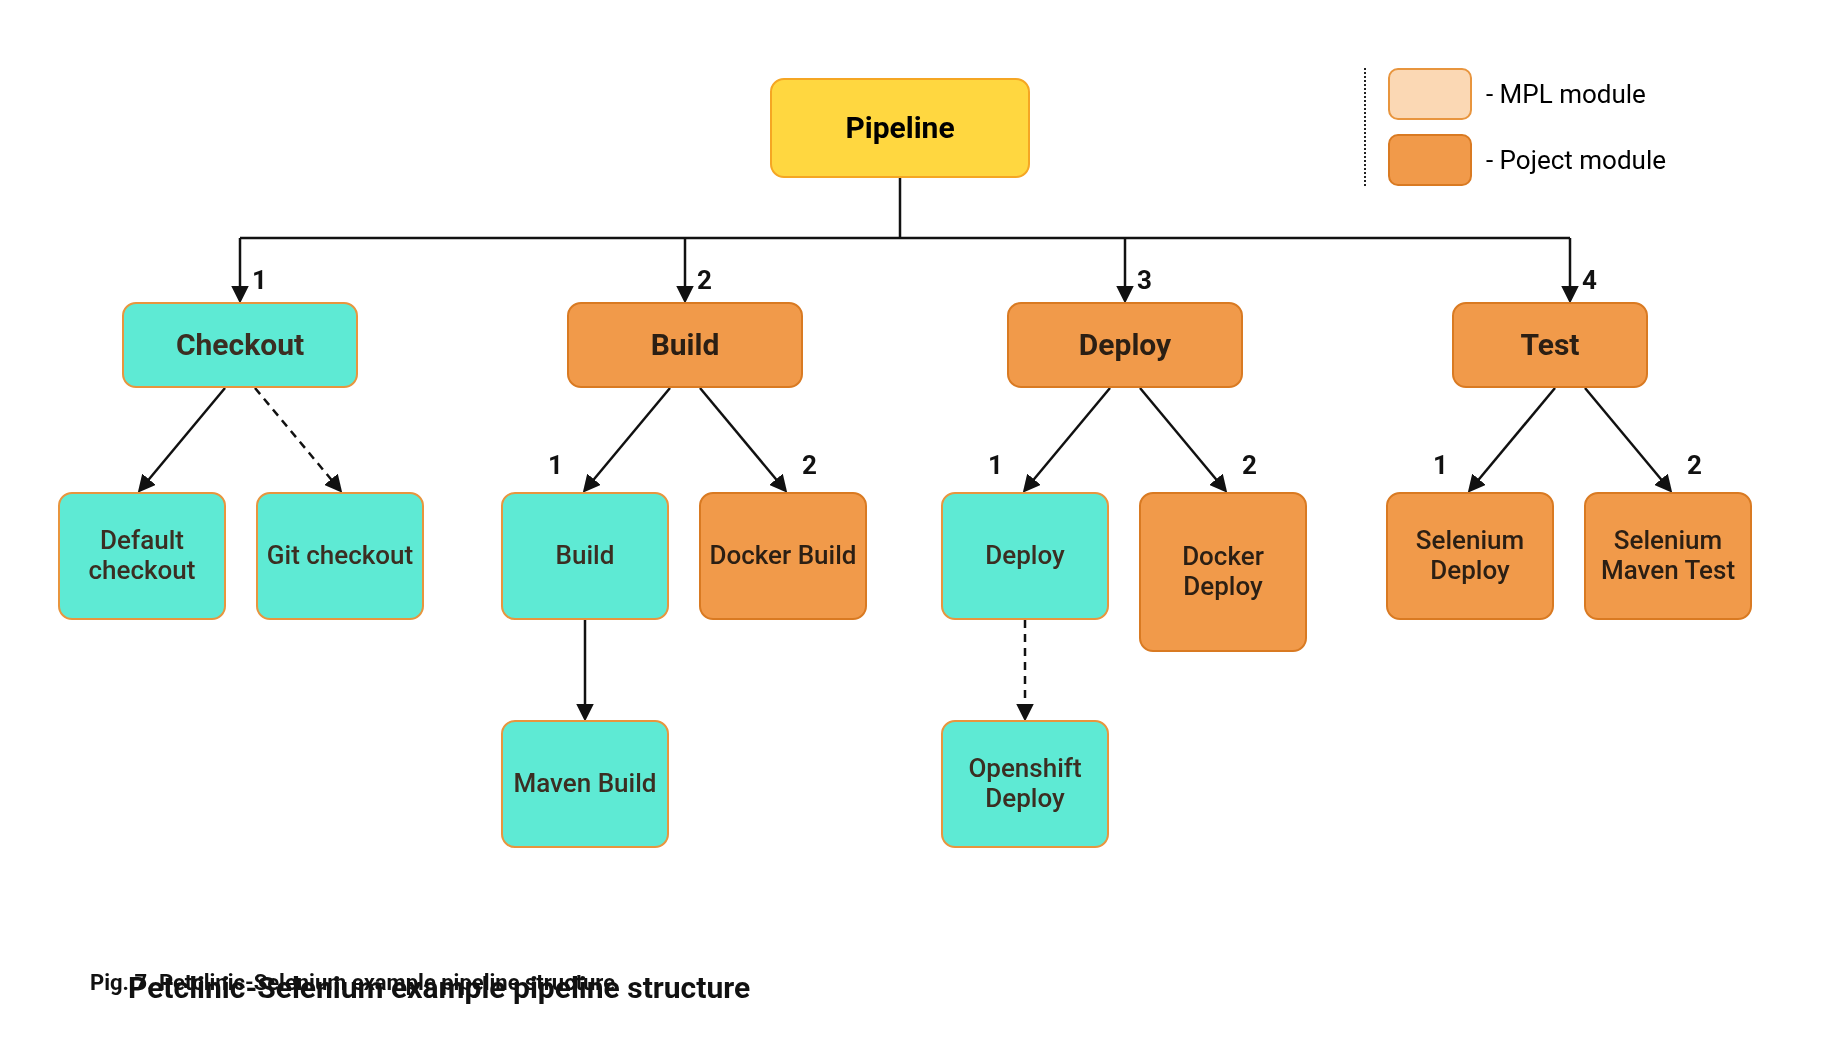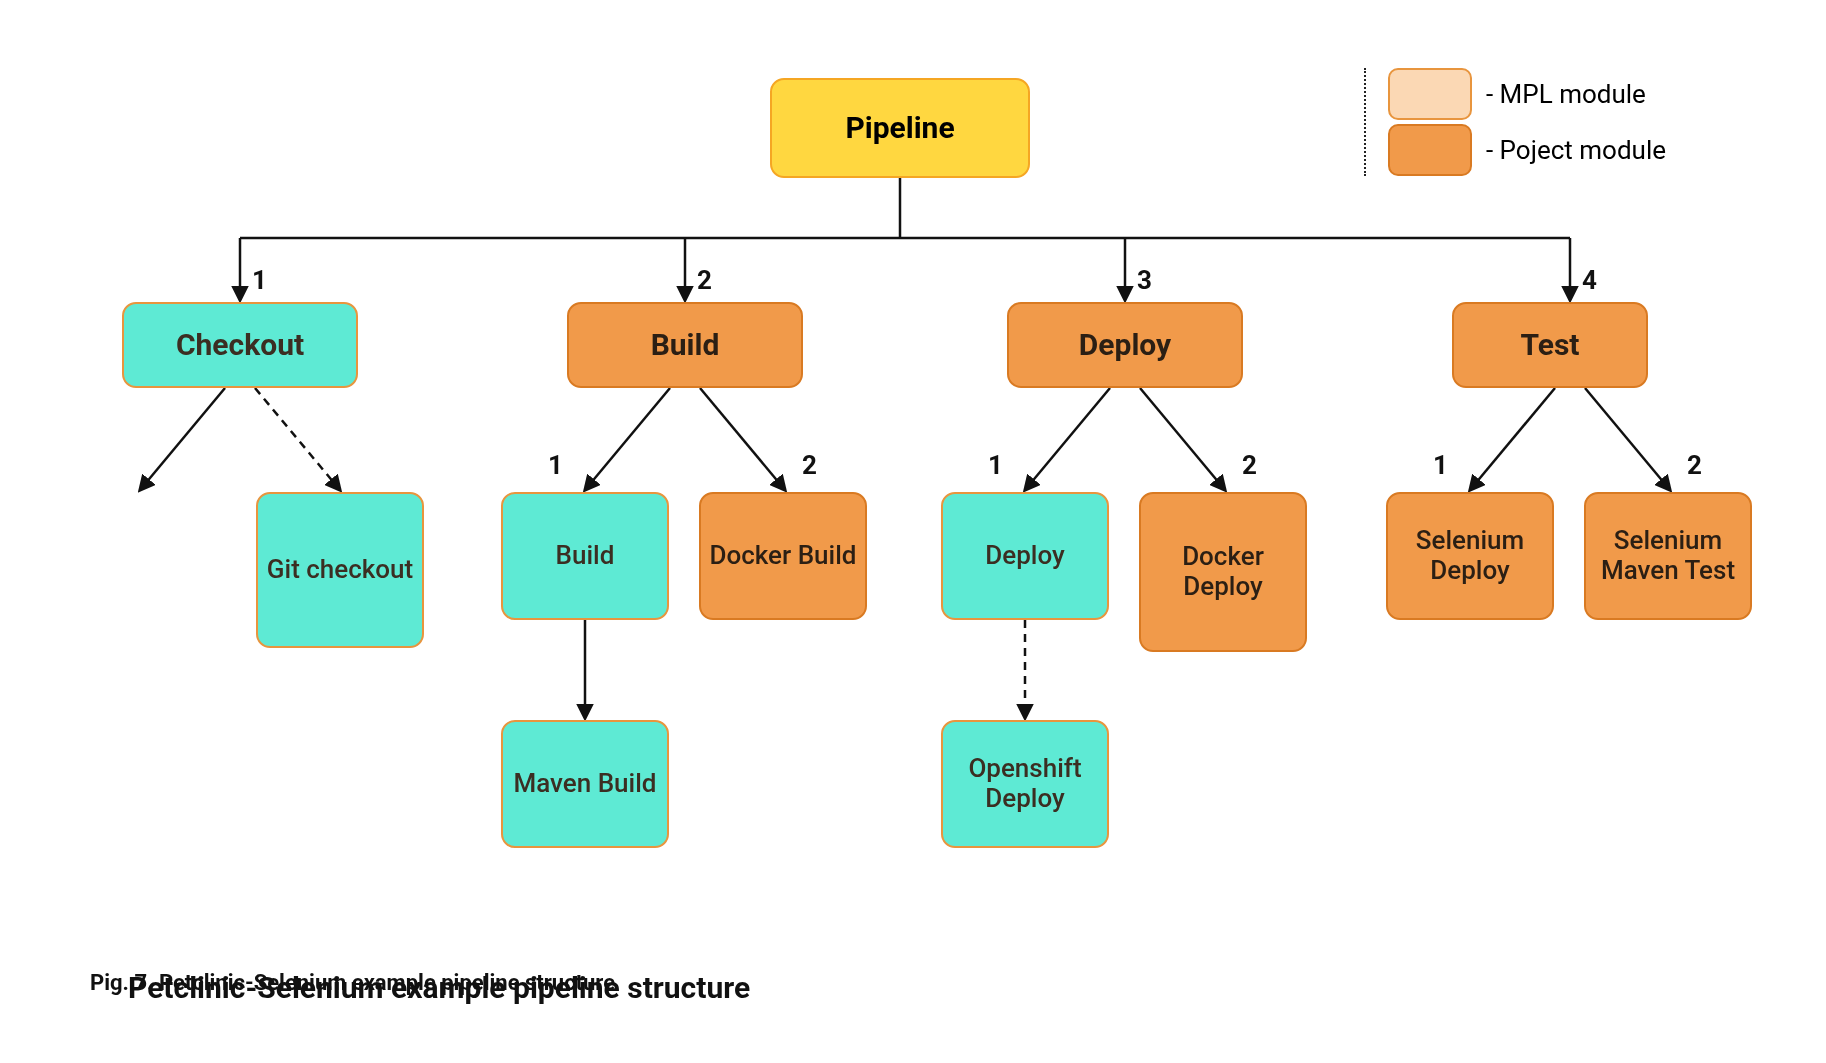--- a/index.html
+++ b/index.html
@@ -47,21 +47,21 @@
       position: absolute;
       right: 160px;
       top: 68px;
       display: flex;
       gap: 14px;
       align-items: stretch;
     }
     .legend-col {
       display: flex;
       flex-direction: column;
-      gap: 4px;
+      gap: 14px;
     }
     .legend-swatch {
       width: 84px;
       height: 52px;
       border: 2px solid;
       border-radius: 10px;
     }
     .legend-label {
       font-size: 26px;
       line-height: 52px;
@@ -147,21 +147,22 @@
   <div class="edge-label" style="left:252px; top:265px;">1</div>
   <div class="edge-label" style="left:697px; top:265px;">2</div>
   <div class="edge-label" style="left:1137px; top:265px;">3</div>
   <div class="edge-label" style="left:1582px; top:265px;">4</div>
 
   <div class="node bold mpl-node" style="left:122px; top:302px; width:236px; height:86px;">Checkout</div>
   <div class="node bold project-node" style="left:567px; top:302px; width:236px; height:86px;">Build</div>
   <div class="node bold project-node" style="left:1007px; top:302px; width:236px; height:86px;">Deploy</div>
   <div class="node bold project-node" style="left:1452px; top:302px; width:196px; height:86px;">Test</div>
 
-  <div class="node mpl-node" style="left:256px; top:492px; width:168px; height:156px;">Git checkout</div>
+  <div class="node mpl-node" style="left:58px; top:492px; width:168px; height:128px;">Default checkout</div>
+  <div class="node mpl-node" style="left:256px; top:492px; width:168px; height:128px;">Git checkout</div>
 
   <div class="edge-label" style="left:548px; top:450px;">1</div>
   <div class="edge-label" style="left:802px; top:450px;">2</div>
   <div class="node mpl-node" style="left:501px; top:492px; width:168px; height:128px;">Build</div>
   <div class="node project-node" style="left:699px; top:492px; width:168px; height:128px;">Docker Build</div>
   <div class="node mpl-node" style="left:501px; top:720px; width:168px; height:128px;">Maven Build</div>
 
   <div class="edge-label" style="left:988px; top:450px;">1</div>
   <div class="edge-label" style="left:1242px; top:450px;">2</div>
   <div class="node mpl-node" style="left:941px; top:492px; width:168px; height:128px;">Deploy</div>

